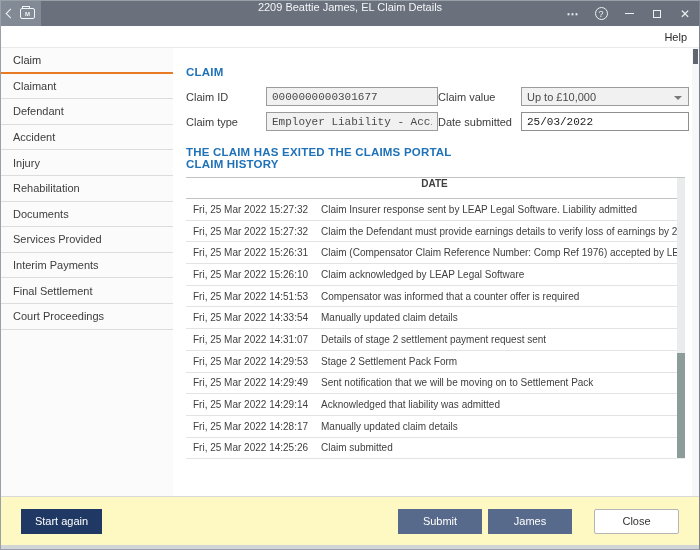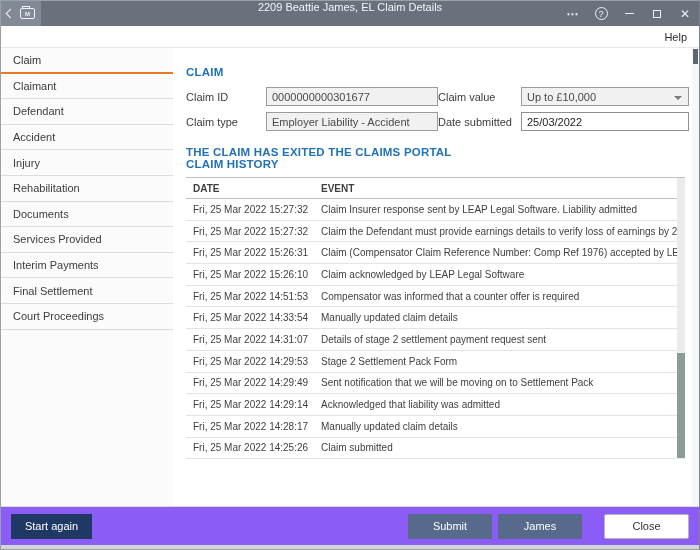--- a/index.html
+++ b/index.html
@@ -40,39 +40,39 @@
   
   .content{flex:1 1 auto;display:flex;min-height:0;position:relative;}
   .sidebar{width:172px;flex:0 0 auto;background:#fbfbfb;}
   .side-item{height:25.6px;display:flex;align-items:center;padding-left:12px;font-size:11px;color:#3d3d3d;border-bottom:1px solid #dcdcdc;cursor:pointer;}
   .side-item.active{border-bottom:2px solid var(--active-orange);color:#333;}
   .main{flex:1 1 auto;padding:18px 14px 0 13px;min-width:0;}
   .section-heading{color:var(--accent-blue);font-size:11.5px;font-weight:bold;letter-spacing:.2px;}
   
   .form-grid{display:grid;grid-template-columns:80px 172px 83px 168px;column-gap:0;row-gap:6px;margin-top:9px;align-items:center;}
   .f-label{font-size:11px;color:#3c3c3c;}
-  .f-input{height:19px;border:1px solid var(--border-gray);background:#f1f1f1;color:#4a4a4a;font-size:11px;font-family:Liberation Sans, sans-serif;padding:0 5px;width:100%;}
+  .f-input{height:19px;border:1px solid var(--border-gray);background:#f1f1f1;color:#4a4a4a;font-size:11px;font-family:Liberation Mono, monospace;padding:0 5px;width:100%;}
   .f-input.enabled{background:#fff;color:#222;border-color:#8f8f8f;}
   .f-select{height:19px;border:1px solid var(--border-gray);background:#f1f1f1;color:#4a4a4a;font-size:11px;display:flex;align-items:center;padding:0 5px;position:relative;}
   .dd-chevron{position:absolute;right:6px;top:8px;width:0;height:0;border-left:4px solid transparent;border-right:4px solid transparent;border-top:4px solid #7a7a7a;}
   .notice{margin-top:15px;}
   .history-heading{}
   
   .table{margin-top:7px;position:relative;border-top:1px solid #c3c3c3;}
-  .thead{display:flex;height:21px;align-items:center;border-bottom:1px solid #c3c3c3;font-size:10px;font-weight:bold;color:#3f3f3f;padding-right:9px;}
+  .thead{display:flex;height:21px;align-items:center;border-bottom:1px solid #c3c3c3;font-size:10px;font-weight:bold;color:#3f3f3f;padding-right:9px;flex-direction:column;}
   .trow{display:flex;height:21.7px;align-items:center;border-bottom:1px solid var(--row-line);font-size:10px;color:#3f3f3f;padding-right:5px;cursor:default;}
   .c-date{flex:0 0 130px;padding-left:7px;white-space:nowrap;overflow:hidden;}
   .c-event{flex:1 1 auto;padding-left:5px;white-space:nowrap;overflow:hidden;min-width:0;}
   .tbl-scroll{position:absolute;top:0;right:0;bottom:0;width:8px;background:#e9ebed;cursor:pointer;}
   .tbl-thumb{position:absolute;left:0;right:0;top:175px;height:105px;background:#8c9c99;}
   
   .win-scroll{position:absolute;top:0;right:0;bottom:0;width:7px;background:#f6f7f8;cursor:pointer;}
   .win-thumb{position:absolute;left:1px;right:1px;top:1px;height:15px;background:#5f6670;}
   
-  .footer{height:39px;flex:0 0 auto;border-top:1px solid #d9d9d9;background:#8b5cf6;display:flex;align-items:center;padding:0 10px;}
+  .footer{height:49px;flex:0 0 auto;border-top:1px solid #d9d9d9;background:#fef9c3;display:flex;align-items:center;padding:0 20px;}
   .btn{height:25px;display:flex;align-items:center;justify-content:center;font-size:11px;font-family:"Liberation Sans",sans-serif;cursor:pointer;border:none;}
   .btn-navy{background:var(--navy-btn);color:#fff;width:81px;}
   .btn-slate{background:var(--slate-btn);color:#fff;width:84px;margin-left:6px;}
   .btn-light{background:#fff;color:#333;border:1px solid #b5b5b5;border-radius:2px;width:85px;margin-left:22px;}
   .spacer{flex:1 1 auto;}
   .bottom-strip{height:4px;background:#d2d5d8;flex:0 0 auto;}
 </style>
 </head>
 <body>
 

